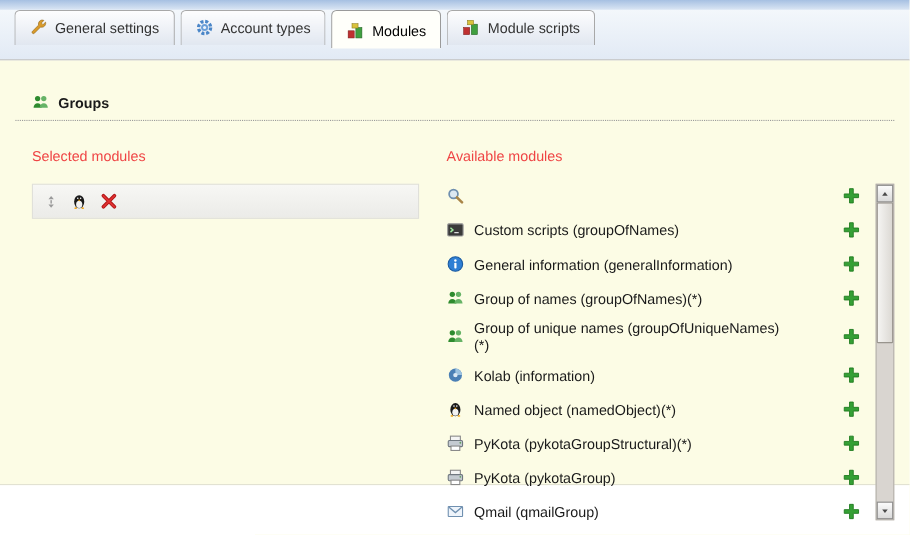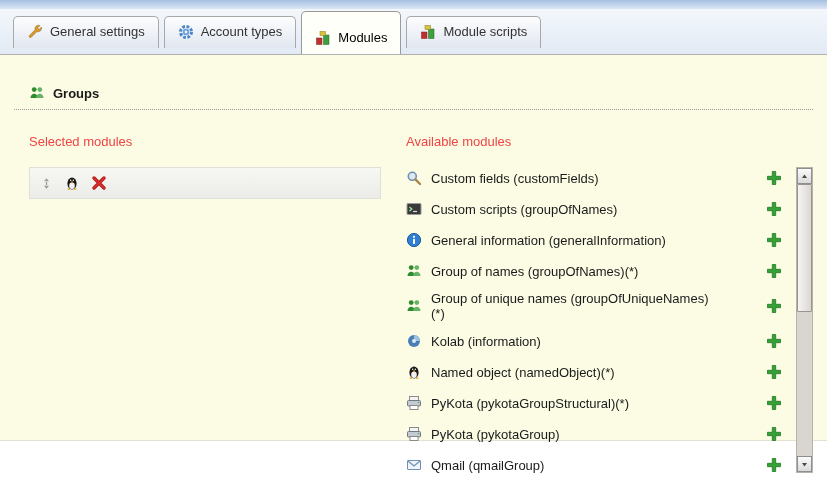--- a/index.html
+++ b/index.html
@@ -3,32 +3,32 @@
 <meta charset="utf-8">
 <style>
   html,body{margin:0;padding:0;}
   body{
     width:827px;height:486px;overflow:hidden;
     font-family:"Liberation Sans",sans-serif;font-size:13px;color:#1a1a1a;
     background:#ffffff;
   }
   .top-strip{height:9px;background:linear-gradient(to bottom,#a6c0e2,#dbe6f4);}
   .tab-bar{
-    display:flex;align-items:center;gap:5px;height:46px;padding:0 0 0 13px;
+    display:flex;align-items:flex-start;gap:5px;height:46px;padding:0 0 0 13px;
     background:linear-gradient(to bottom,#f3f7fb,#e2eaf5);
     border-bottom:1px solid #b0b0b0;box-sizing:border-box;
   }
   .tab{
     display:flex;align-items:center;gap:7px;padding:7px 13px 8px;
     border:1px solid #a8a8a8;border-bottom:none;border-radius:5px 5px 0 0;
     background:linear-gradient(to bottom,#fdfdfe,#e1e7f0);
     cursor:pointer;white-space:nowrap;color:#333;
   }
   .tab.active{
-    background:#fffffa;padding-top:18px;margin-bottom:-1px;
+    background:#fffffa;padding-top:10px;margin-bottom:-1px;
     border-color:#9a9a9a;color:#000;
   }
   .content{
     background:#fcfce5;height:386px;box-sizing:border-box;
     padding:30px 14px 0 14px;border-bottom:1px solid #e2e2d2;
   }
   .section-header{display:flex;align-items:center;gap:8px;font-weight:bold;padding-left:15px;}
   .dotted{border-bottom:1px dotted #9a9a9a;margin-top:8px;}
   .columns{display:flex;padding:14px 0 0 15px;}
   .col-left{width:352px;margin-right:25px;flex:none;}
@@ -160,21 +160,20 @@
         <div class="col-title">Available modules</div>
         <div class="avail-wrap">
           <div class="avail-list">
               <div class="avail-row">
                 <span class="icon">
                   <svg viewBox="0 0 16 16">
                     <circle cx="6.3" cy="6.3" r="4" fill="#dce8f2" stroke="#6f8faf" stroke-width="1.6"></circle>
                     <line x1="9.4" y1="9.4" x2="14" y2="14" stroke="#a98548" stroke-width="2.4" stroke-linecap="round"></line>
                   </svg>
                 </span>
-                <span class="label">Custom fields (customFields)</span>
                 <span class="spacer"></span>
                 <span class="icon btn">
                   <svg viewBox="0 0 16 16">
                     <path d="M6.3 1.5h3.4v4.8h4.8v3.4H9.7v4.8H6.3V9.7H1.5V6.3h4.8z" fill="#35a035" stroke="#1e7a1e" stroke-width="0.8"></path>
                   </svg>
                 </span>
               </div>
               <div class="avail-row">
                 <span class="icon">
                   <svg viewBox="0 0 16 16">

